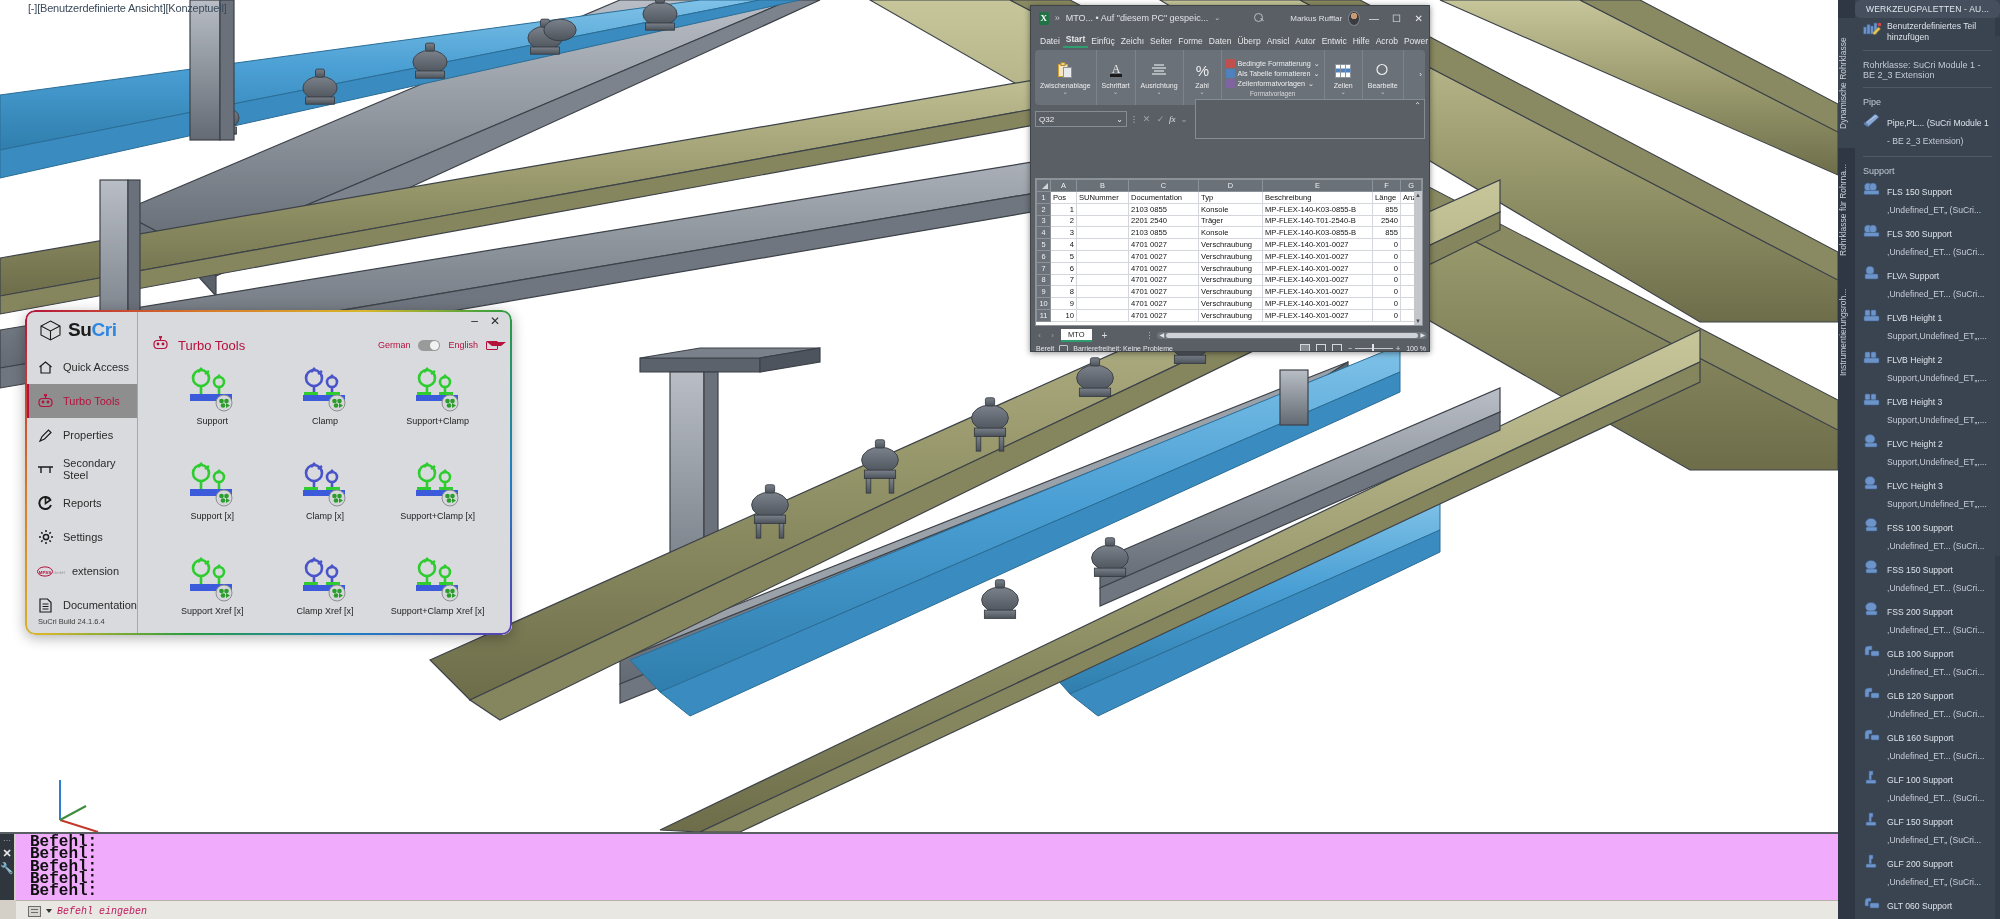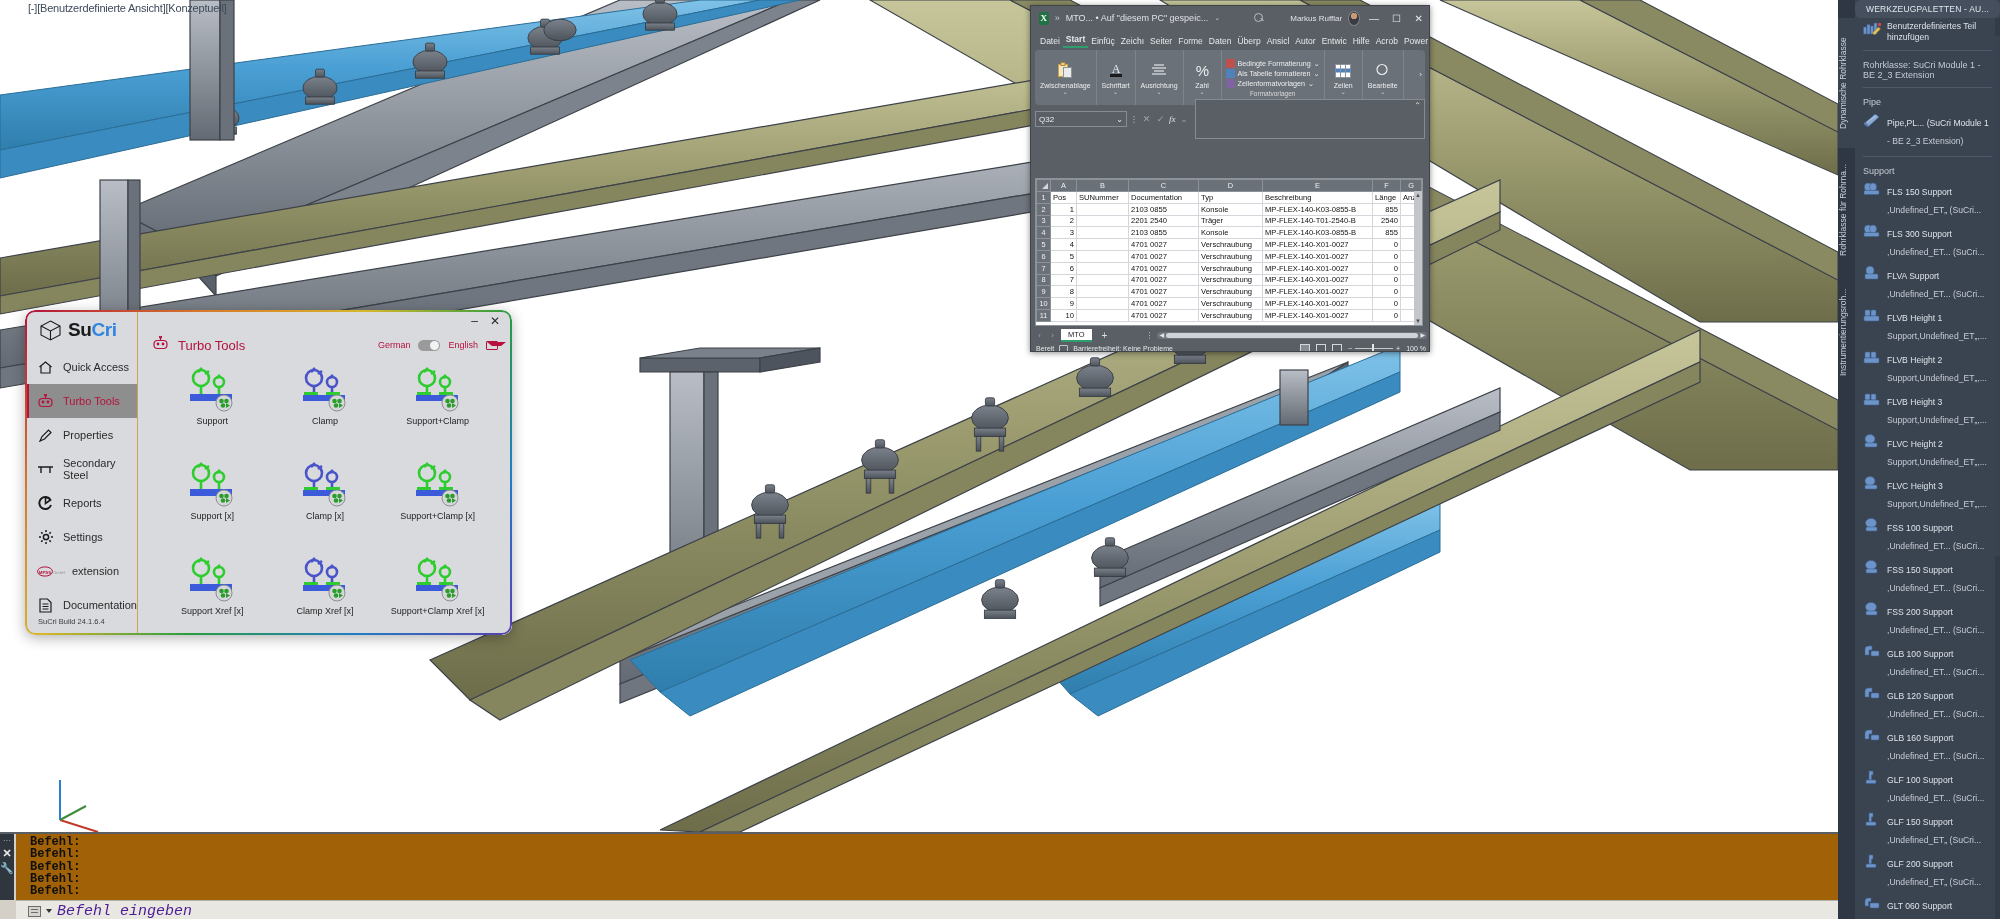--- a/index.html
+++ b/index.html
@@ -31,43 +31,43 @@
     position: absolute; left: 0; top: 0; width: 14px; height: 66px;
     background: #30363d;
     display: flex; flex-direction: column; align-items: center;
     padding-top: 4px; gap: 3px;
   }
   #cmd-gutter .g-dots { color: #aab; font-size: 8px; line-height: 6px; }
   #cmd-gutter .g-x { color: #e8e8e8; font-size: 11px; line-height: 12px; font-weight: bold; }
   #cmd-gutter .g-wrench { color: #e8e8e8; font-size: 11px; line-height: 12px; }
   #cmd-hist {
     position: absolute; left: 16px; top: 0; right: 0; height: 66px;
-    background: #a16207;
+    background: #f0abfc;
     font-family: "Liberation Mono", monospace;
-    font-size: 12px; font-weight: bold; color: #101010;
+    font-size: 16px; font-weight: bold; color: #101010;
     padding: 2px 0 0 14px; line-height: 12.3px;
   }
   #cmd-input-row {
     position: absolute; left: 16px; top: 66px; right: 0; height: 21px;
     background: #e9e7e2; border-top: 1px solid #b5b1a8;
     display: flex; align-items: center; padding-left: 12px; gap: 5px;
   }
   .cmd-prompt-icon {
     width: 13px; height: 11px; border: 1px solid #6c6c6c; background: #d7d4cd;
     display: inline-block; position: relative;
   }
   .cmd-prompt-icon::after {
     content: ""; position: absolute; left: 2px; top: 2px; width: 7px; height: 1px;
     background: #6c6c6c; box-shadow: 0 3px 0 #6c6c6c;
   }
   .cmd-caret-dn { width: 0; height: 0; border-left: 3.5px solid transparent;
     border-right: 3.5px solid transparent; border-top: 4px solid #333; }
   #cmd-input-text {
-    font-family: "Liberation Mono", monospace; font-size: 15px;
-    font-style: italic; color: #4c1d95; }
+    font-family: "Liberation Mono", monospace; font-size: 10px;
+    font-style: italic; color: #be185d; }
 
   
   #excel {
     position: absolute; left: 1030px; top: 5px; width: 400px; height: 347px;
     background: #5a5f66; border: 1px solid #3f4449;
     box-shadow: 0 1px 6px rgba(0,0,0,.45);
     font-size: 8px; color: #e9eaec; overflow: hidden;
   }
   #xl-titlebar { height: 24px; display: flex; align-items: center; padding: 0 2px;
     background: #5a5f66; gap: 6px; }

